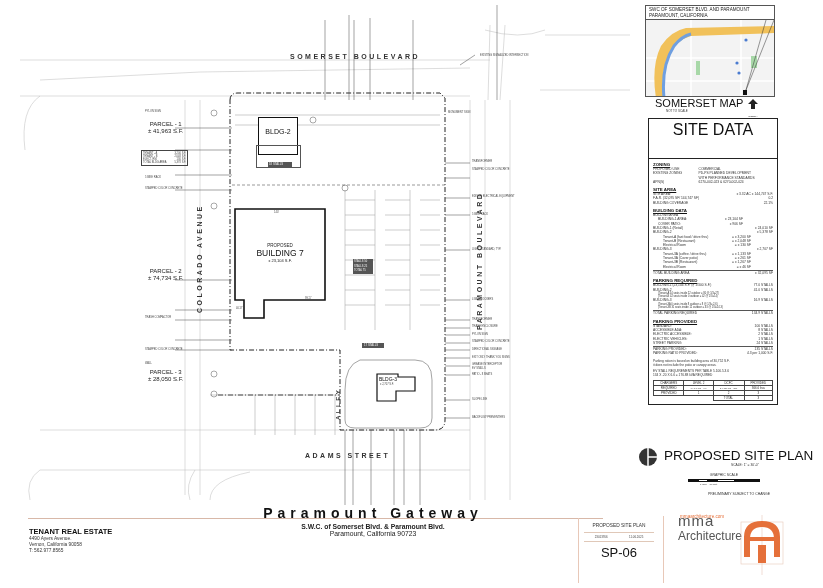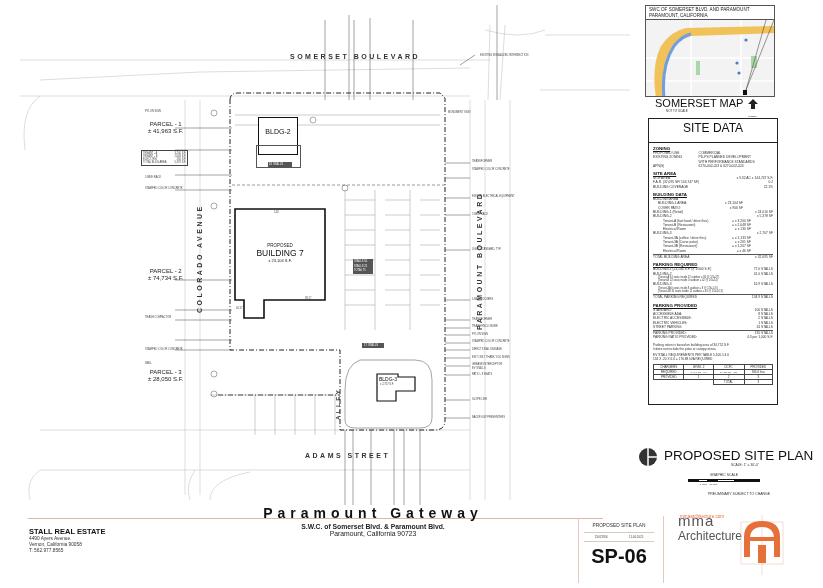--- a/index.html
+++ b/index.html
@@ -10,21 +10,21 @@
 .road-label{font-size:7px;letter-spacing:2.5px;font-weight:bold;color:#333;white-space:nowrap}
 .parcel{font-size:6px;text-align:center;line-height:7px;color:#222}
 .bld-box{position:absolute;border:2px solid #111;background:#fff}
 
 .vmap-box{position:absolute;left:645px;top:5px;width:130px;height:92px;border:1px solid #555;background:#f3f3f3;overflow:hidden}
 .vmap-hdr{position:absolute;left:0;top:0;width:100%;height:14px;background:#fff;border-bottom:1px solid #555;font-size:4.6px;line-height:5.5px;padding:1px 3px;color:#222}
 .vmap-title{position:absolute;left:655px;top:97px;font-size:11px;color:#111}
 .vmap-sub{position:absolute;left:666px;top:109px;font-size:3px;color:#333}
 .north{position:absolute;left:746px;top:98px;width:14px;height:16px}
 .site-data{position:absolute;left:648px;top:118px;width:130px;height:287px;border:1px solid #222;background:#fff;padding:2px 4px}
-.sd-title{font-size:12px;text-align:center;color:#111;border-bottom:1px solid #222;padding-bottom:7px;margin:0 -4px 2px}
+.sd-title{font-size:16px;text-align:center;color:#111;border-bottom:1px solid #222;padding-bottom:19px;margin:0 -4px 2px}
 .sd-h{font-size:4.4px;font-weight:bold;text-decoration:underline;margin-top:3px;color:#111}
 .sd-row{display:flex;justify-content:space-between;font-size:3.3px;line-height:4.3px;color:#333;white-space:nowrap}
 .sd-row.ind1{padding-left:5px}
 .sd-row.ind2{padding-left:10px}
 .sd-row.total{border-top:0.5px solid #555;margin-top:1px}
 .sd-note{font-size:3.2px;line-height:4.2px;color:#333}
 .ev-table{border-collapse:collapse;width:100%;margin-top:2px}
 .ev-table td{border:0.5px solid #444;font-size:3px;padding:0 1px;height:5px;color:#333;text-align:center}
 .psp-title{position:absolute;left:664px;top:448px;font-size:13.5px;color:#111;white-space:nowrap}
 .psp-icon{position:absolute;left:638px;top:447px;width:20px;height:20px}
@@ -40,21 +40,21 @@
 .tb-client{position:absolute;left:29px;top:527px}
 .tb-client .name{font-size:7.5px;font-weight:bold;color:#111}
 .tb-client .addr{font-size:4.8px;line-height:6px;color:#333}
 .tb-project{position:absolute;left:258px;top:505px;width:230px;text-align:center}
 .tb-project .pname{font-size:14px;font-weight:bold;letter-spacing:5px;color:#111}
 .tb-project .loc1{font-size:6.8px;font-weight:bold;color:#222;margin-top:2px}
 .tb-project .loc2{font-size:6.8px;color:#222}
 .tb-sheet{position:absolute;left:584px;top:523px;width:70px;text-align:center}
 .tb-sheet .stitle{font-size:4.8px;color:#333}
 .tb-sheet .meta{display:flex;justify-content:space-around;font-size:2.9px;color:#444;margin-top:4px;border-top:0.5px solid #e0c8b8;border-bottom:0.5px solid #e0c8b8;padding:2px 0}
-.tb-sheet .snum{font-size:20px;font-weight:bold;color:#111;margin-top:3px}
+.tb-sheet .snum{font-size:13px;font-weight:normal;color:#111;margin-top:3px}
 .arch-url{position:absolute;left:680px;top:514px;font-size:4.6px;color:#e5703a}
 .arch-logo-text{position:absolute;left:678px;top:512px}
 .arch-logo-text .mma{font-size:15px;color:#555;letter-spacing:1px;font-weight:normal}
 .arch-logo-text .arch{font-size:12px;color:#555}
 .arch-emblem{position:absolute;left:740px;top:515px;width:44px;height:60px}
 .vline-orange{position:absolute;width:1px;background:#e8c8b8}
 </style>
 </head>
 <body>
 
@@ -457,21 +457,21 @@
   </div>
   <div class="gs-label" style="font-size:2.5px;margin-top:1px;text-align:left;padding-left:12px">1 inch = 30 feet</div>
 </div>
 <div class="prelim">PRELIMINARY SUBJECT TO CHANGE</div>
 
 <div class="tb-line"></div>
 <div class="vline-orange" style="left:578px;top:518px;height:65px"></div>
 <div class="vline-orange" style="left:663px;top:516px;height:67px"></div>
 
 <div class="tb-client">
-  <div class="name">STALL REAL ESTATE</div>
+  <div class="name">TENANT REAL ESTATE</div>
   <div class="addr">4490 Ayers Avenue.</div>
   <div class="addr">Vernon, California 90058</div>
   <div class="addr">T: 562.977.8565</div>
 </div>
 
 <div class="tb-project">
   <div class="pname">Paramount Gateway</div>
   <div class="loc1">S.W.C. of Somerset Blvd. &amp; Paramount Blvd.</div>
   <div class="loc2">Paramount, California 90723</div>
 </div>

